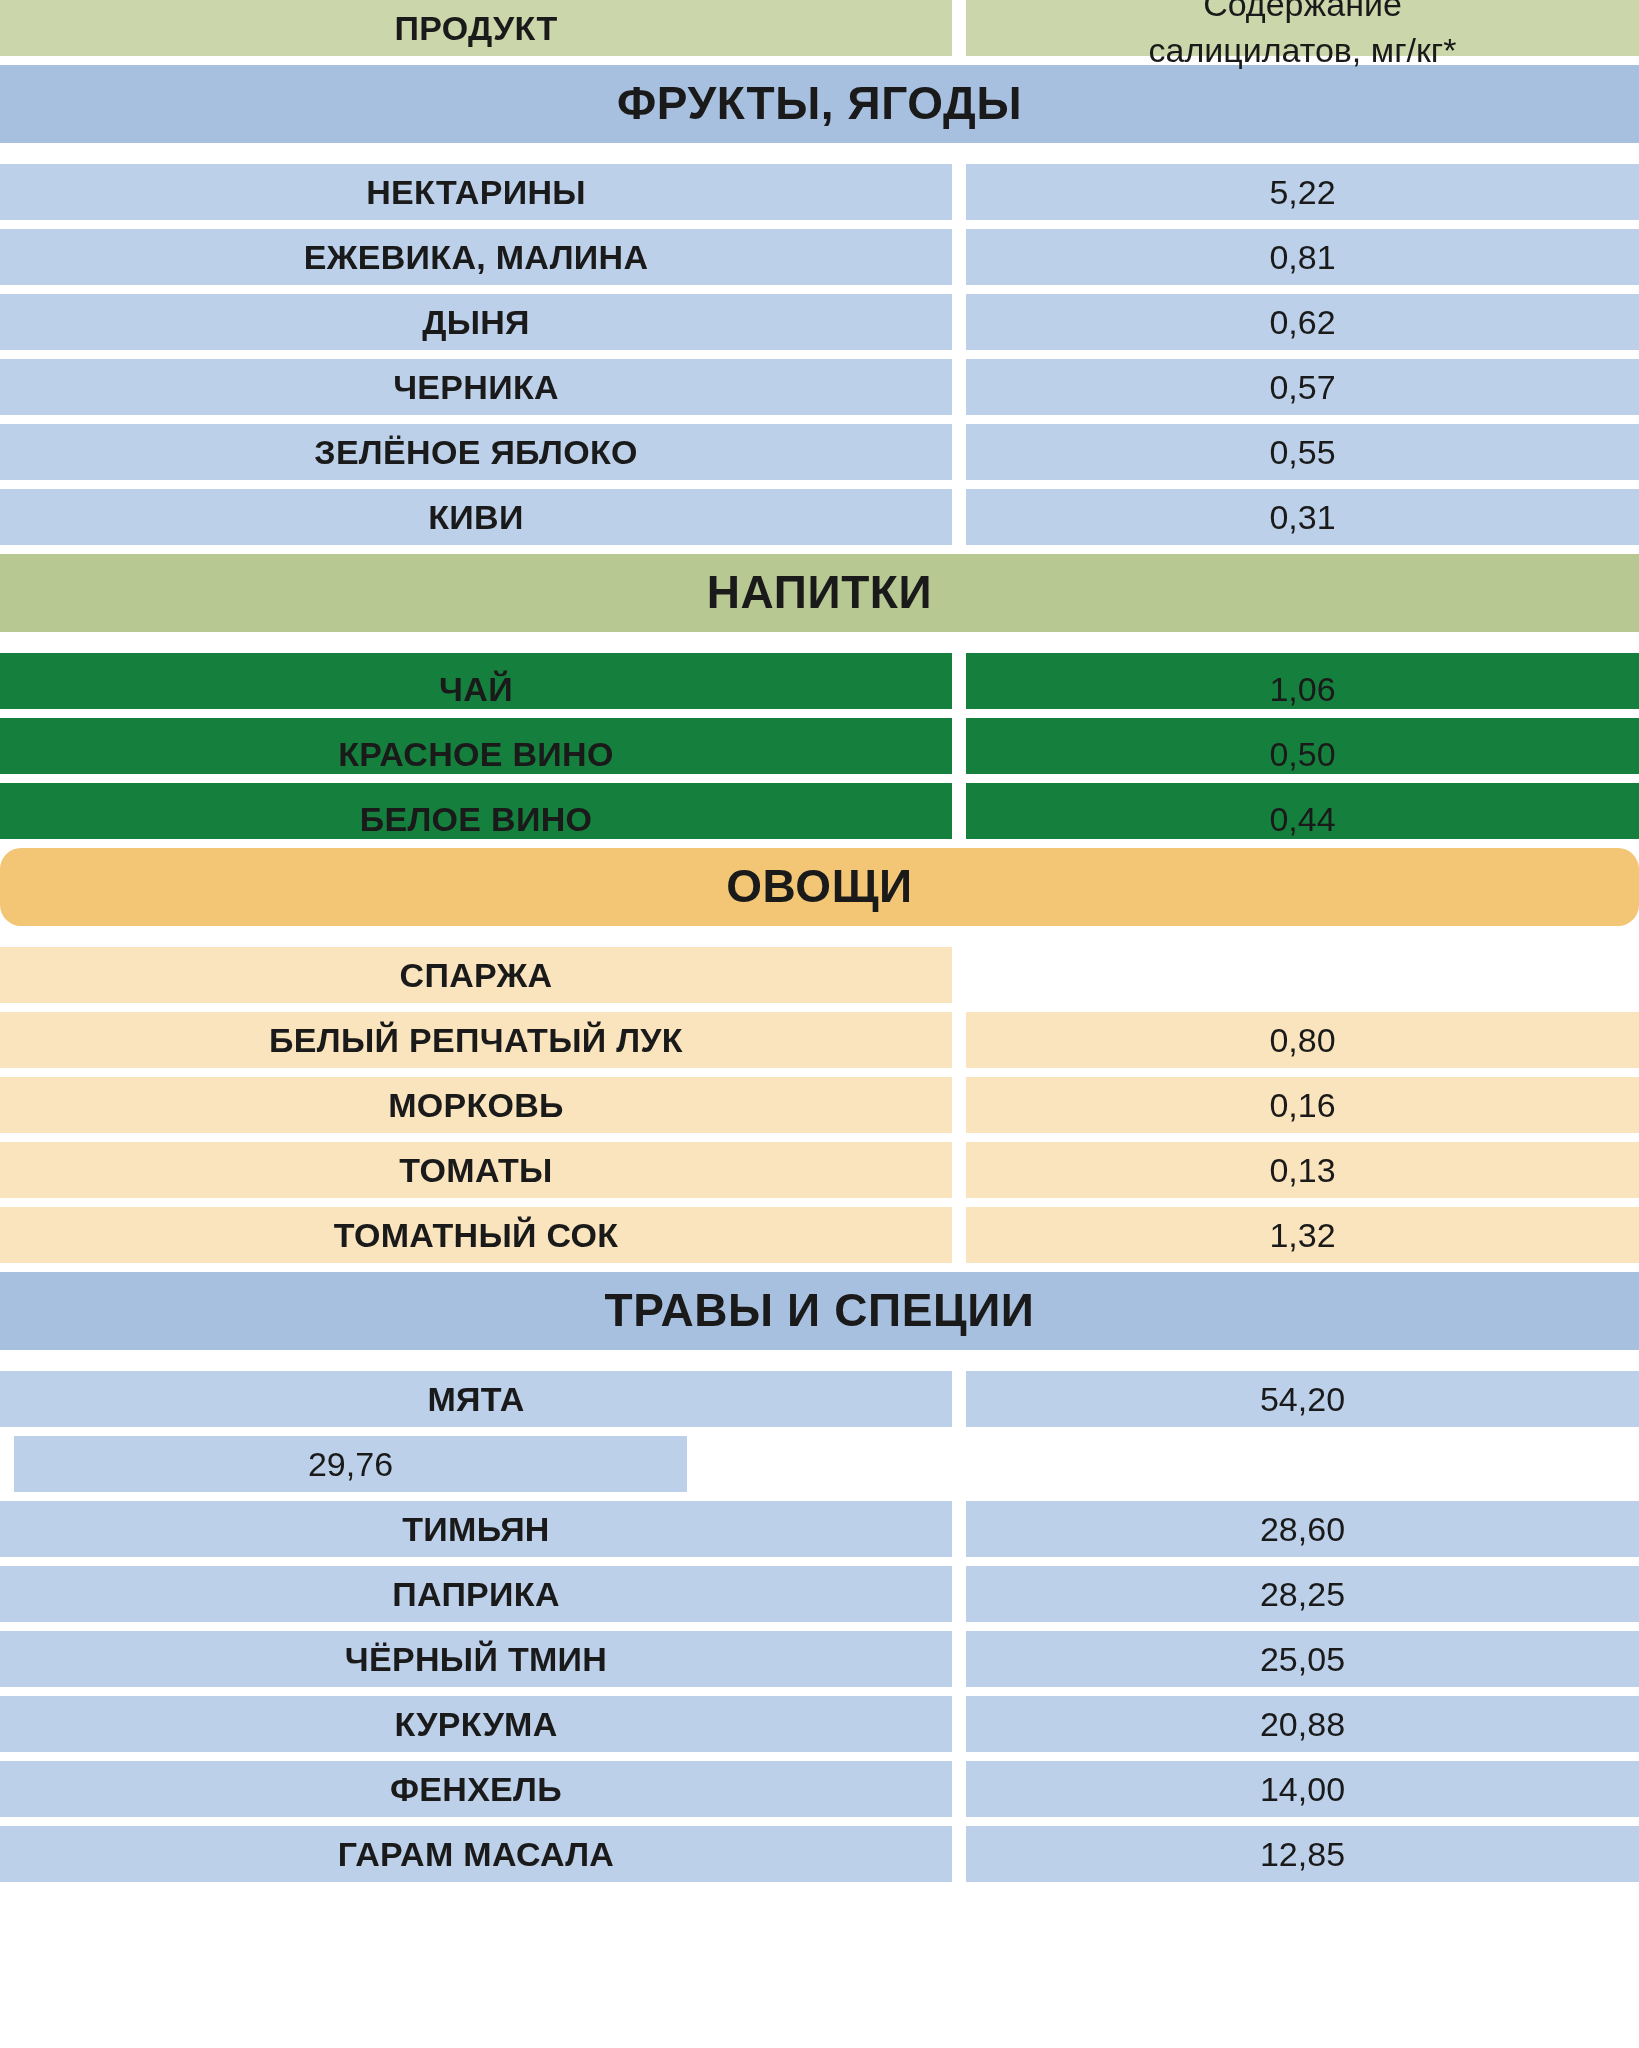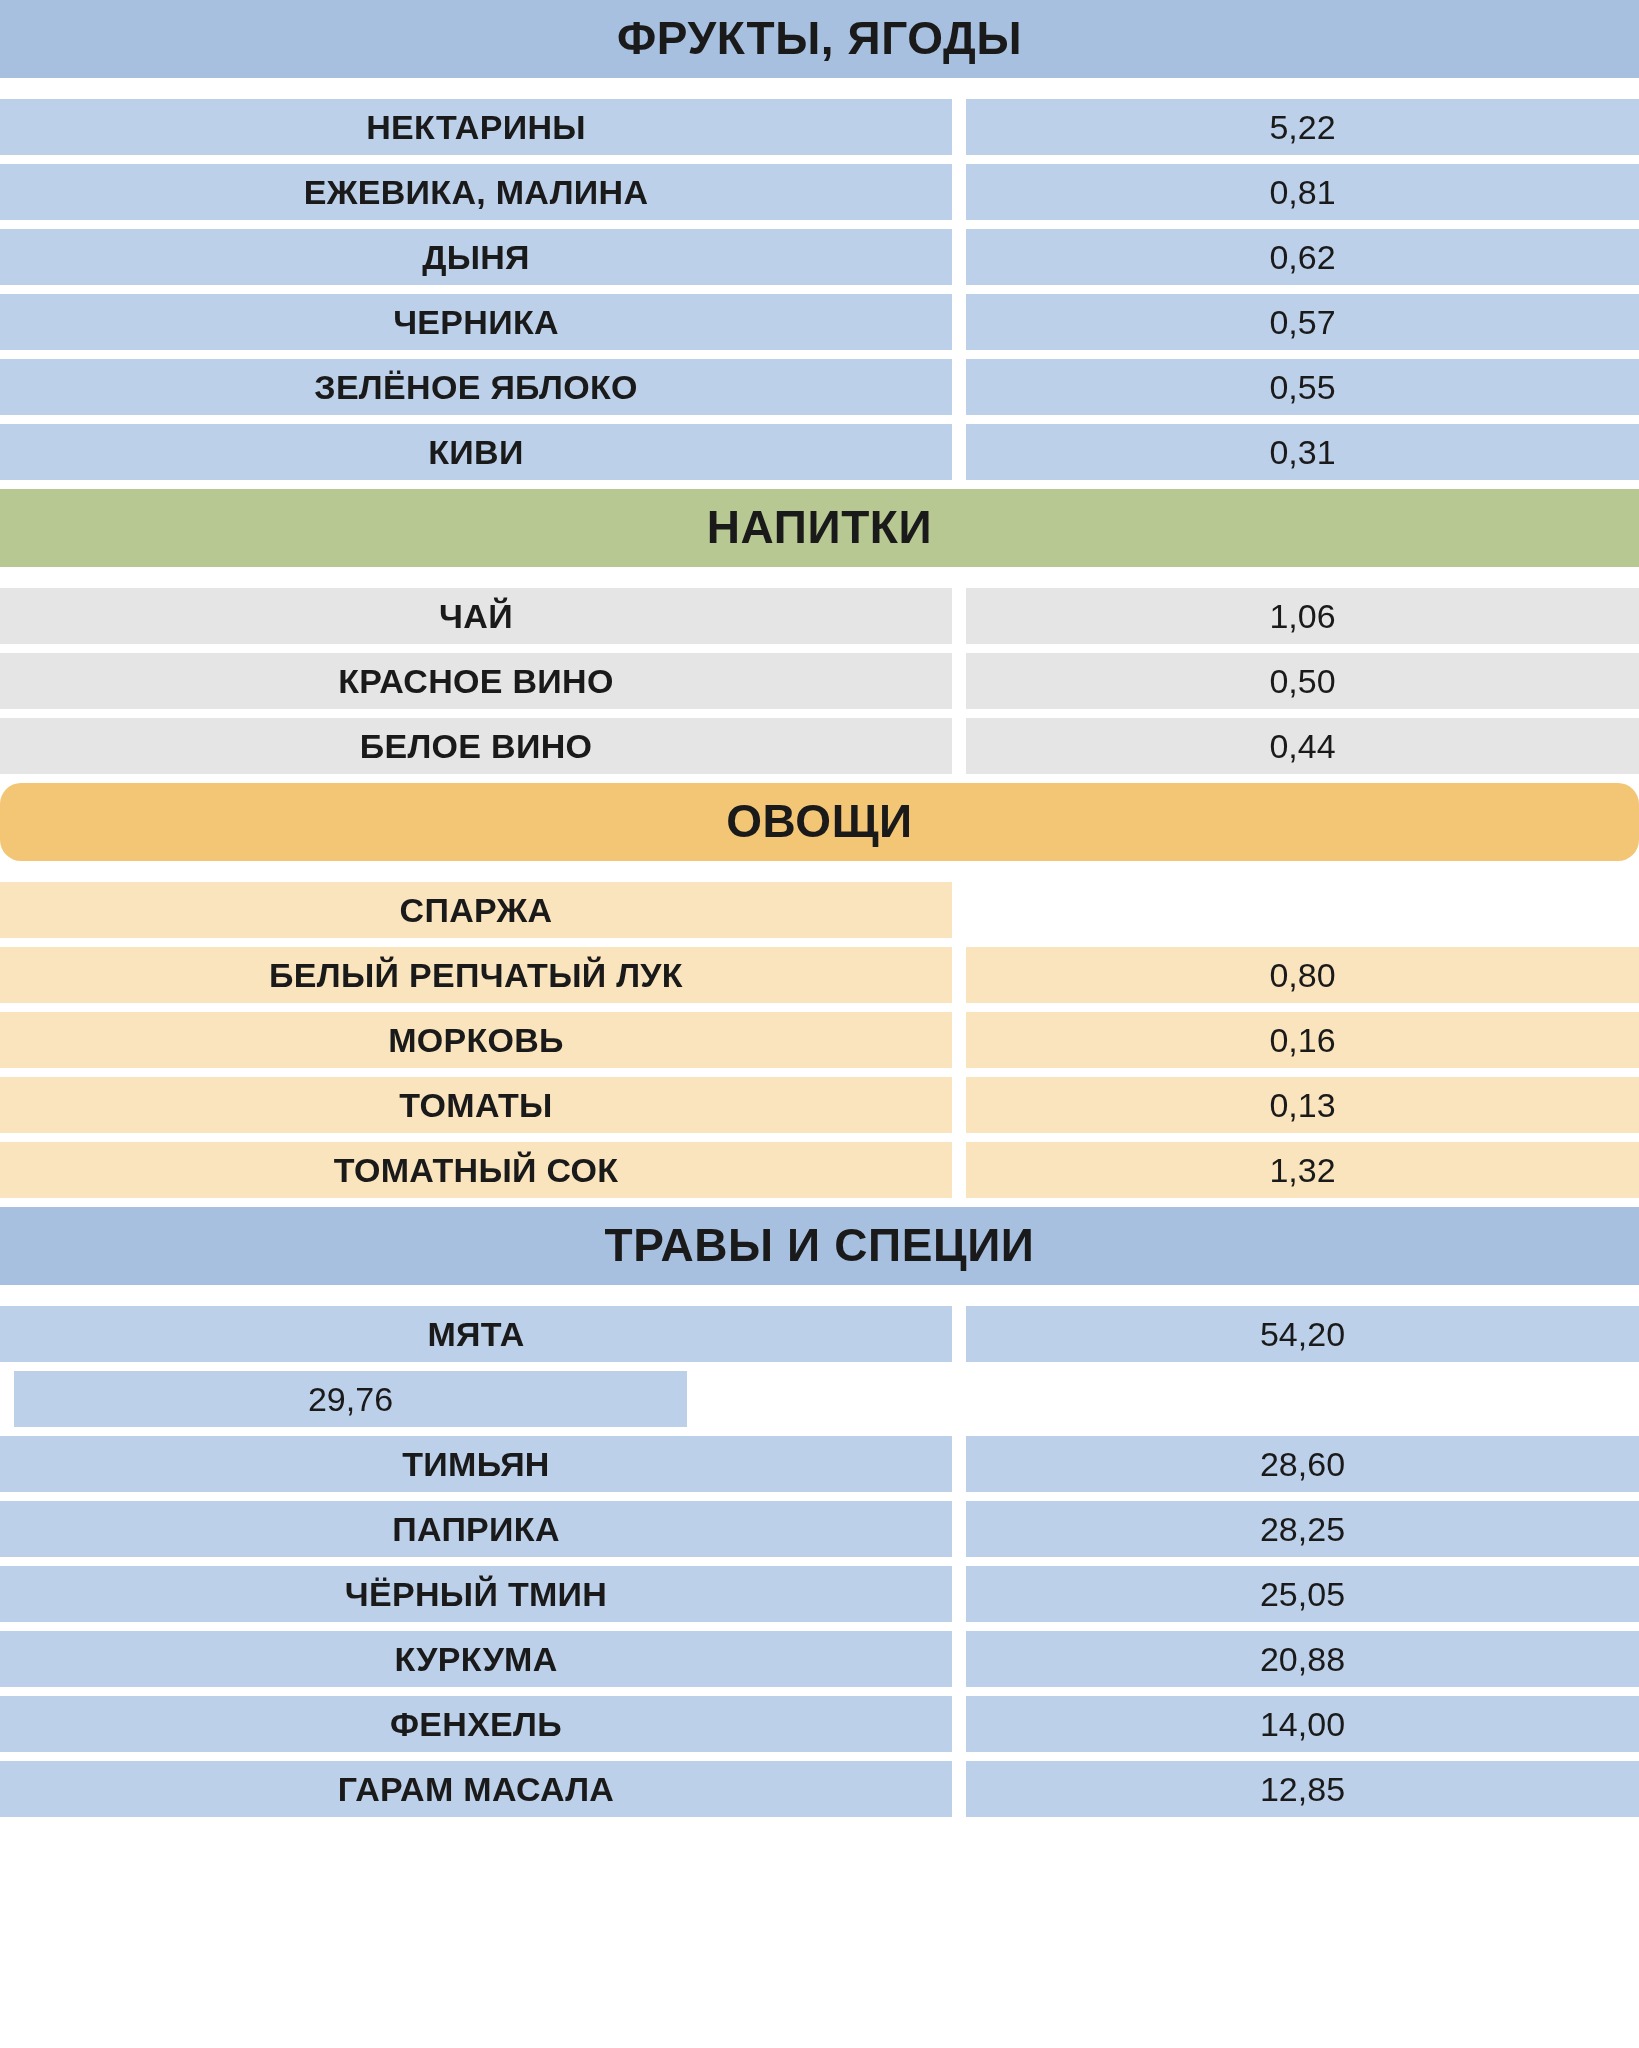--- a/index.html
+++ b/index.html
@@ -100,32 +100,41 @@
     padding-top: 0;
     padding-bottom: 0;
   }
 
   
   .pal-blue .cell-product,
   .pal-blue .cell-value { background: #bdd0ea; align-items: center; }
   .sec-blue { background: #a8c0e0; }
 
   .pal-green .cell-product,
-  .pal-green .cell-value { background: #e5e5e5; }
+  .pal-green .cell-value { background: #15803d; align-items: flex-end; }
   .sec-green { background: #b7c893; }
 
   .pal-orange .cell-product,
   .pal-orange .cell-value { background: #fae4bd; }
   .sec-orange { background: #f2c675; border-radius: 21px; }
 </style>
 </head>
 <body>
 
 <div class="table">
 
+  <div class="row header">
+    <div class="cell-product">
+      <span>ПРОДУКТ</span>
+    </div>
+    <div class="gap"></div>
+    <div class="cell-value">
+      <span id="header-value-label">Содержание<br>салицилатов, мг/кг*</span>
+    </div>
+  </div>
 
   <div id="sections-host">
       <div class="section sec-blue">ФРУКТЫ, ЯГОДЫ</div>
       <div class="row pal-blue">
         <div class="cell-product">
           <span>НЕКТАРИНЫ</span>
         </div>
         <div class="gap"></div>
         <div class="cell-value">
           <span>5,22</span>

